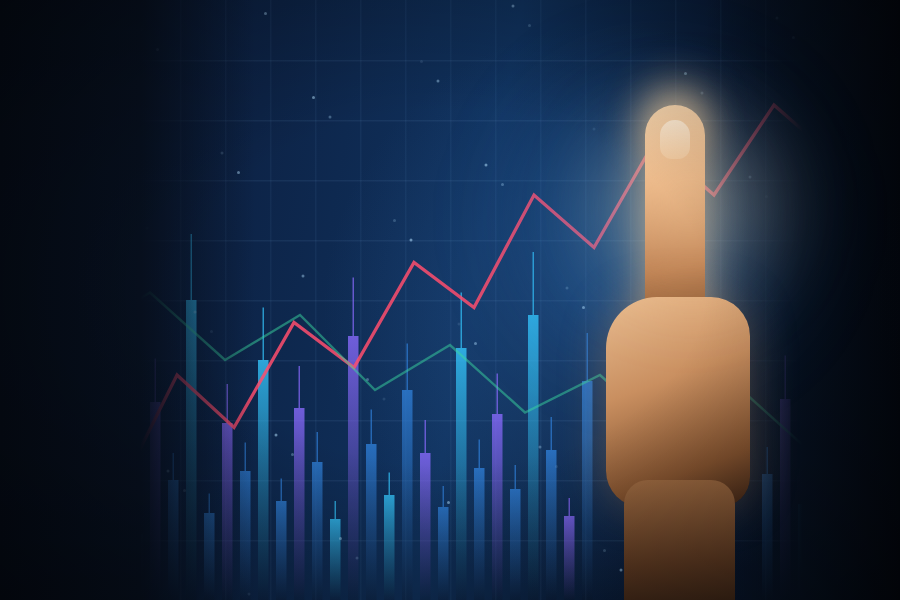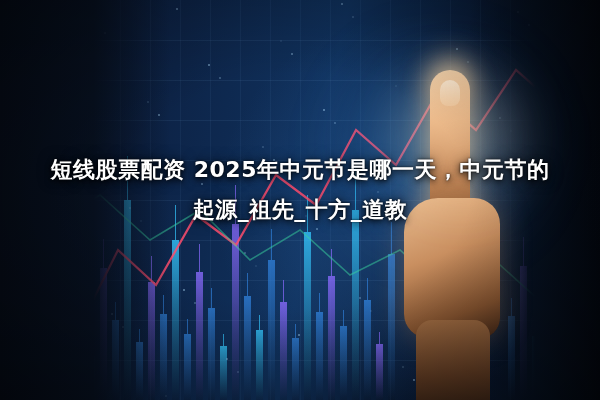--- a/index.html
+++ b/index.html
@@ -360,16 +360,14 @@
     <div class="finger"></div>
     <div class="fingernail"></div>
     <div class="knuckles"></div>
     <div class="wrist"></div>
   </div>
 
   <div class="glow glow-warm"></div>
 
   <div class="vignette"></div>
 
-  <div class="caption">短线股票配资 2025年中元节是哪一天，中元节的
-起源_祖先_十方_道教</div>
 
 </div>
 
 </body></html>

